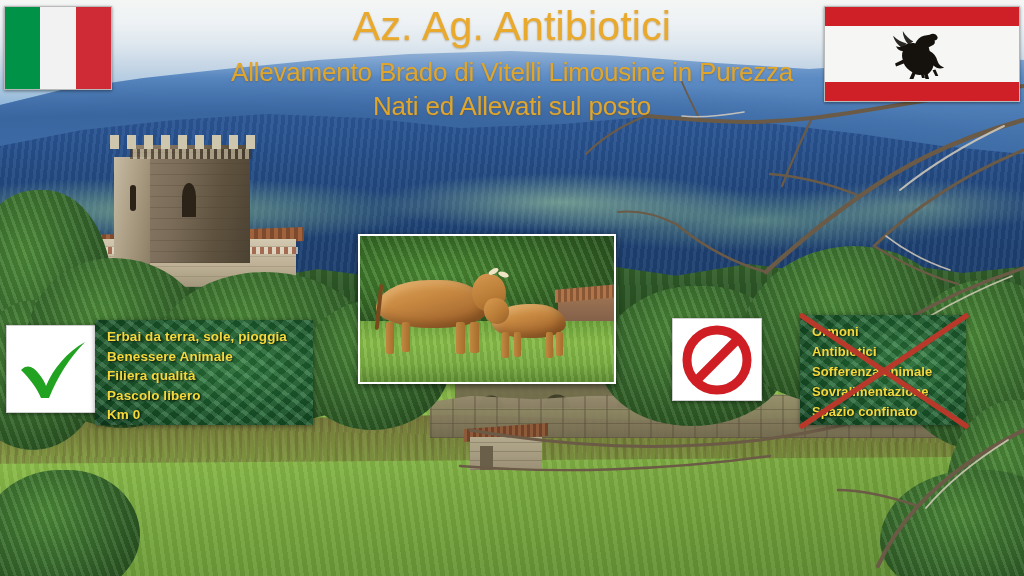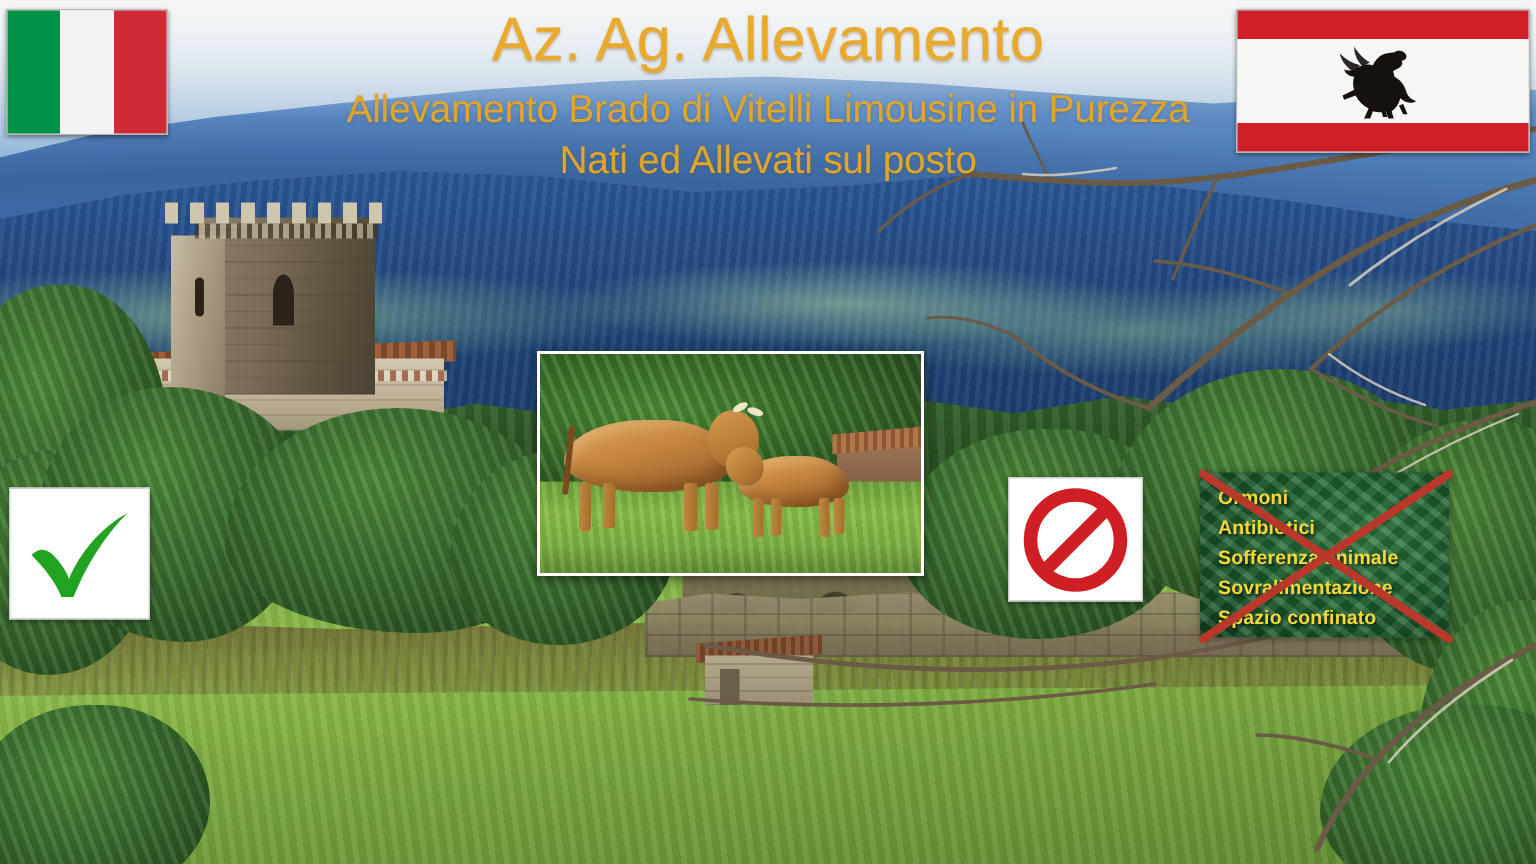--- a/index.html
+++ b/index.html
@@ -416,21 +416,21 @@
     </g>
     <g fill="none" stroke="#d7cdbd" stroke-linecap="round" opacity=".85">
       <path d="M1004 126 C966 144, 930 166, 900 190" stroke-width="2"></path>
       <path d="M886 236 C904 250, 926 262, 950 270" stroke-width="1.6"></path>
       <path d="M744 112 C720 116, 700 118, 682 116" stroke-width="1.6"></path>
       <path d="M1012 276 C982 288, 954 302, 930 316" stroke-width="1.6"></path>
       <path d="M1008 440 C976 460, 948 482, 926 508" stroke-width="1.8"></path>
     </g>
   </svg>
 
-  <div id="title">Az. Ag. Allevamento</div>
+  <div id="title">Az. Ag. Antibiotici</div>
   <div id="subtitle1">Allevamento Brado di Vitelli Limousine in Purezza</div>
   <div id="subtitle2">Nati ed Allevati sul posto</div>
 
   <div id="flag-italy" class="flag">
     <div class="band green"></div>
     <div class="band white"></div>
     <div class="band red"></div>
   </div>
 
   <div id="flag-tuscany" class="flag">
@@ -454,20 +454,27 @@
   </div>
 
   <div id="check-box" class="sign-box">
     <svg width="76" height="66" viewBox="0 0 76 66">
       <path d="M6 34 C12 28, 18 30, 24 38 C28 43, 30 47, 31 50
                C38 33, 52 16, 70 6 C54 22, 42 42, 34 62 L26 62
                C22 52, 14 42, 6 34 Z" fill="#22a221"></path>
     </svg>
   </div>
 
+  <div id="good-panel" class="green-panel">
+    <div class="panel-line">Erbai da terra, sole, pioggia</div>
+    <div class="panel-line">Benessere Animale</div>
+    <div class="panel-line">Filiera qualità</div>
+    <div class="panel-line">Pascolo libero</div>
+    <div class="panel-line">Km 0</div>
+  </div>
 
   <div id="no-box" class="sign-box">
     <svg width="72" height="72" viewBox="0 0 72 72">
       <circle cx="36" cy="36" r="30" fill="none" stroke="#cf1f24" stroke-width="9"></circle>
       <line x1="15" y1="57" x2="57" y2="15" stroke="#cf1f24" stroke-width="9" stroke-linecap="butt"></line>
     </svg>
   </div>
 
   <div id="bad-panel" class="green-panel">
     <div class="panel-line">Ormoni</div>

